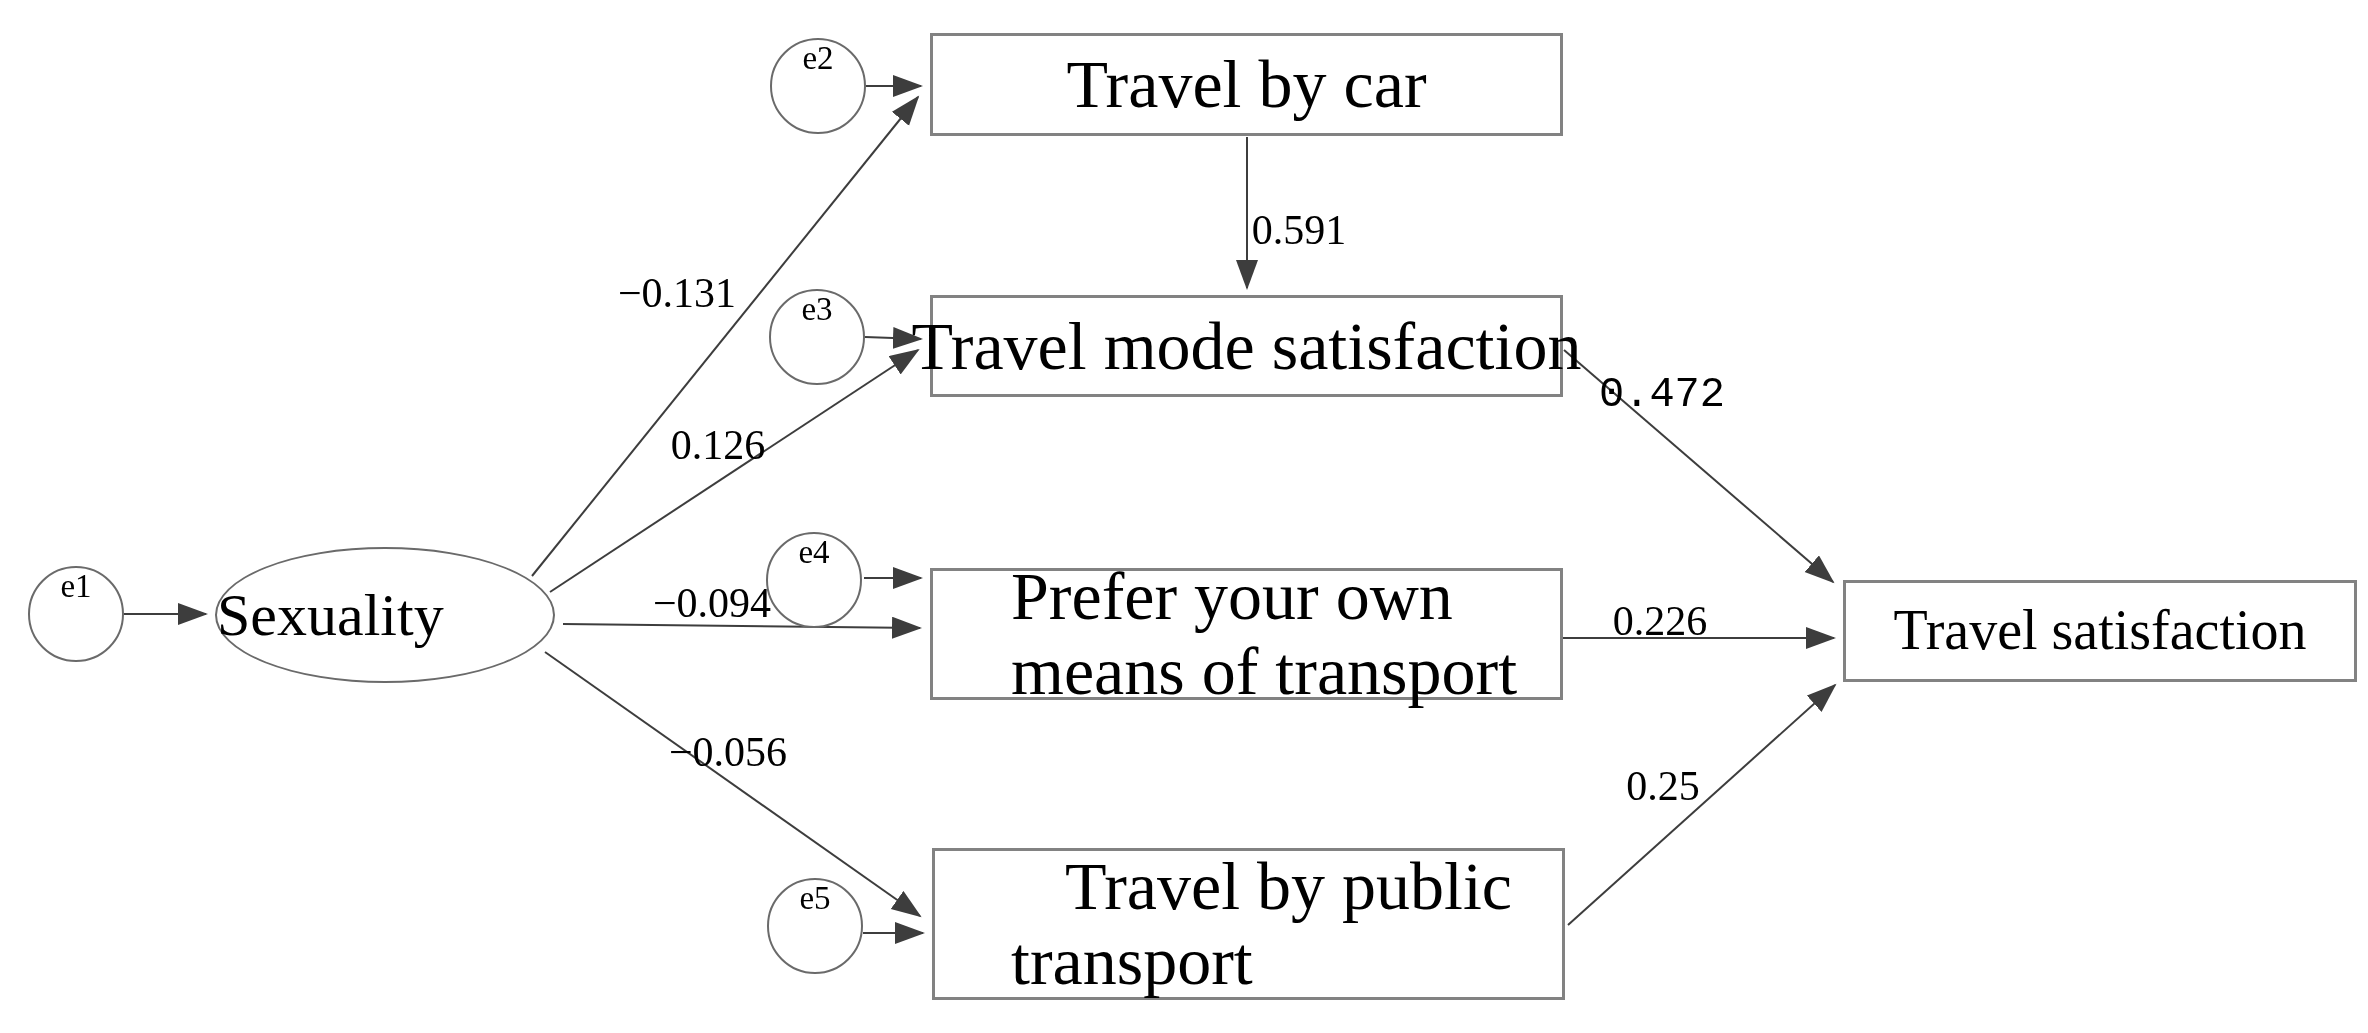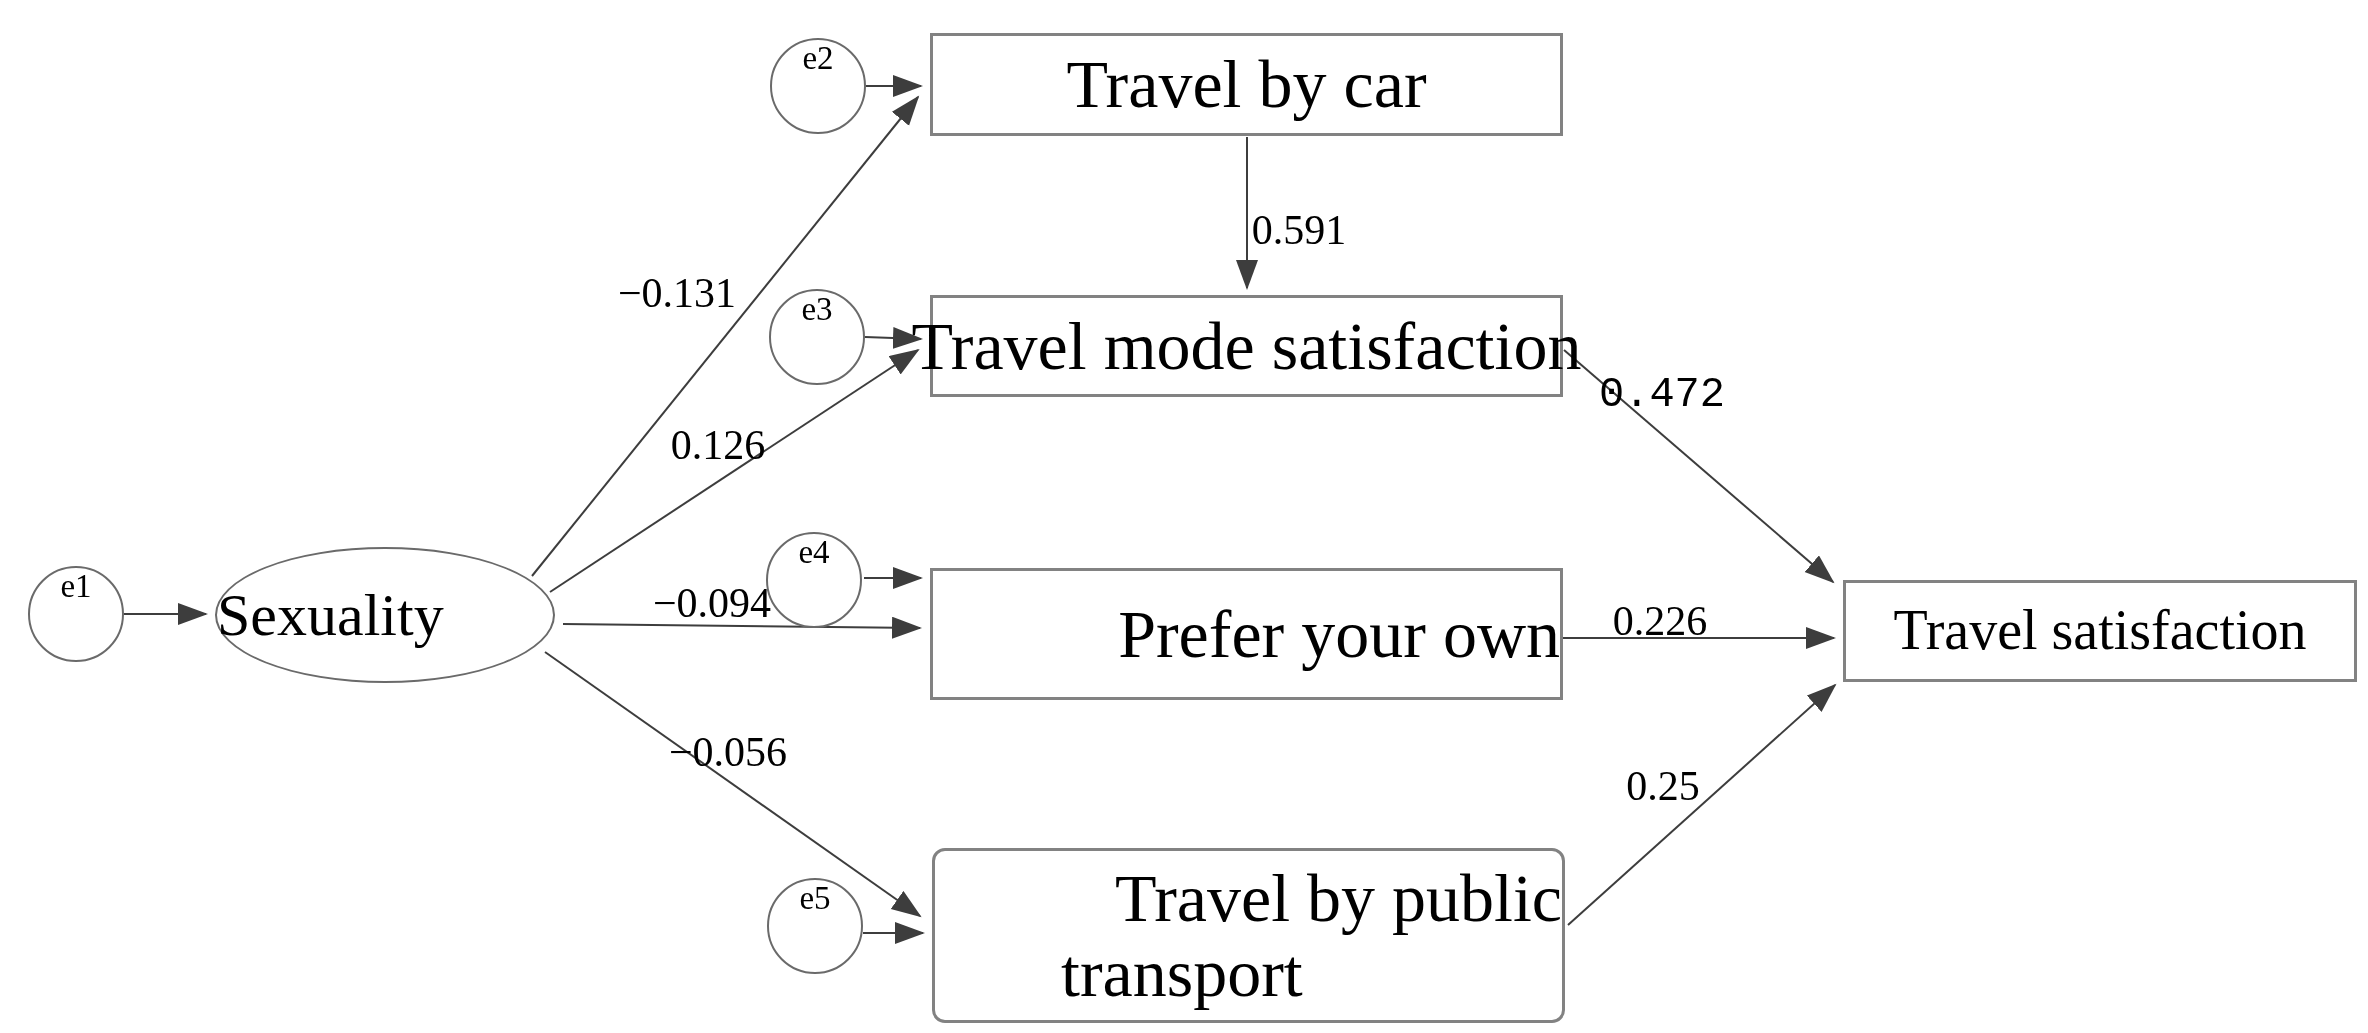--- a/index.html
+++ b/index.html
@@ -22,21 +22,21 @@
   #wires path,#wires line{stroke:var(--line);stroke-width:2;fill:none;}
   .node-box{
     position:absolute;
     background:#ffffff;
     border:3px solid var(--box-border);
     box-sizing:border-box;
     display:flex;align-items:center;justify-content:center;
     font-size:68px;line-height:1.1;
     white-space:nowrap;
   }
-  .node-box.multiline{justify-content:flex-end;align-items:center;}
+  .node-box.multiline{justify-content:flex-start;align-items:center;}
   .node-box .lines{display:block;}
   .err-circle{
     position:absolute;width:96px;height:96px;
     border:2px solid var(--circle-border);
     border-radius:50%;
     box-sizing:border-box;
     background:#ffffff;
     display:flex;align-items:flex-start;justify-content:center;
     font-size:33px;
   }
@@ -106,24 +106,25 @@
     <span>Travel by car</span>
   </div>
 
   <div class="node-box" style="left:930px;top:295px;width:633px;height:102px;">
     <span>Travel mode satisfaction</span>
   </div>
 
   <div class="node-box multiline" style="left:930px;top:568px;width:633px;height:132px;padding-left:78px;">
     <span class="lines">
       <span style="display:block;">Prefer your own</span>
+      <span style="display:block;">means of transport</span>
     </span>
   </div>
 
-  <div class="node-box multiline" style="left:932px;top:848px;width:633px;height:175px;padding-left:76px;border-radius:13px;">
+  <div class="node-box multiline" style="left:932px;top:848px;width:633px;height:152px;padding-left:76px;">
     <span class="lines">
       <span style="display:block;padding-left:54px;">Travel by public</span>
       <span style="display:block;">transport</span>
     </span>
   </div>
 
   <div class="node-box" style="left:1843px;top:580px;width:514px;height:102px;font-size:56px;">
     <span>Travel satisfaction</span>
   </div>
 

